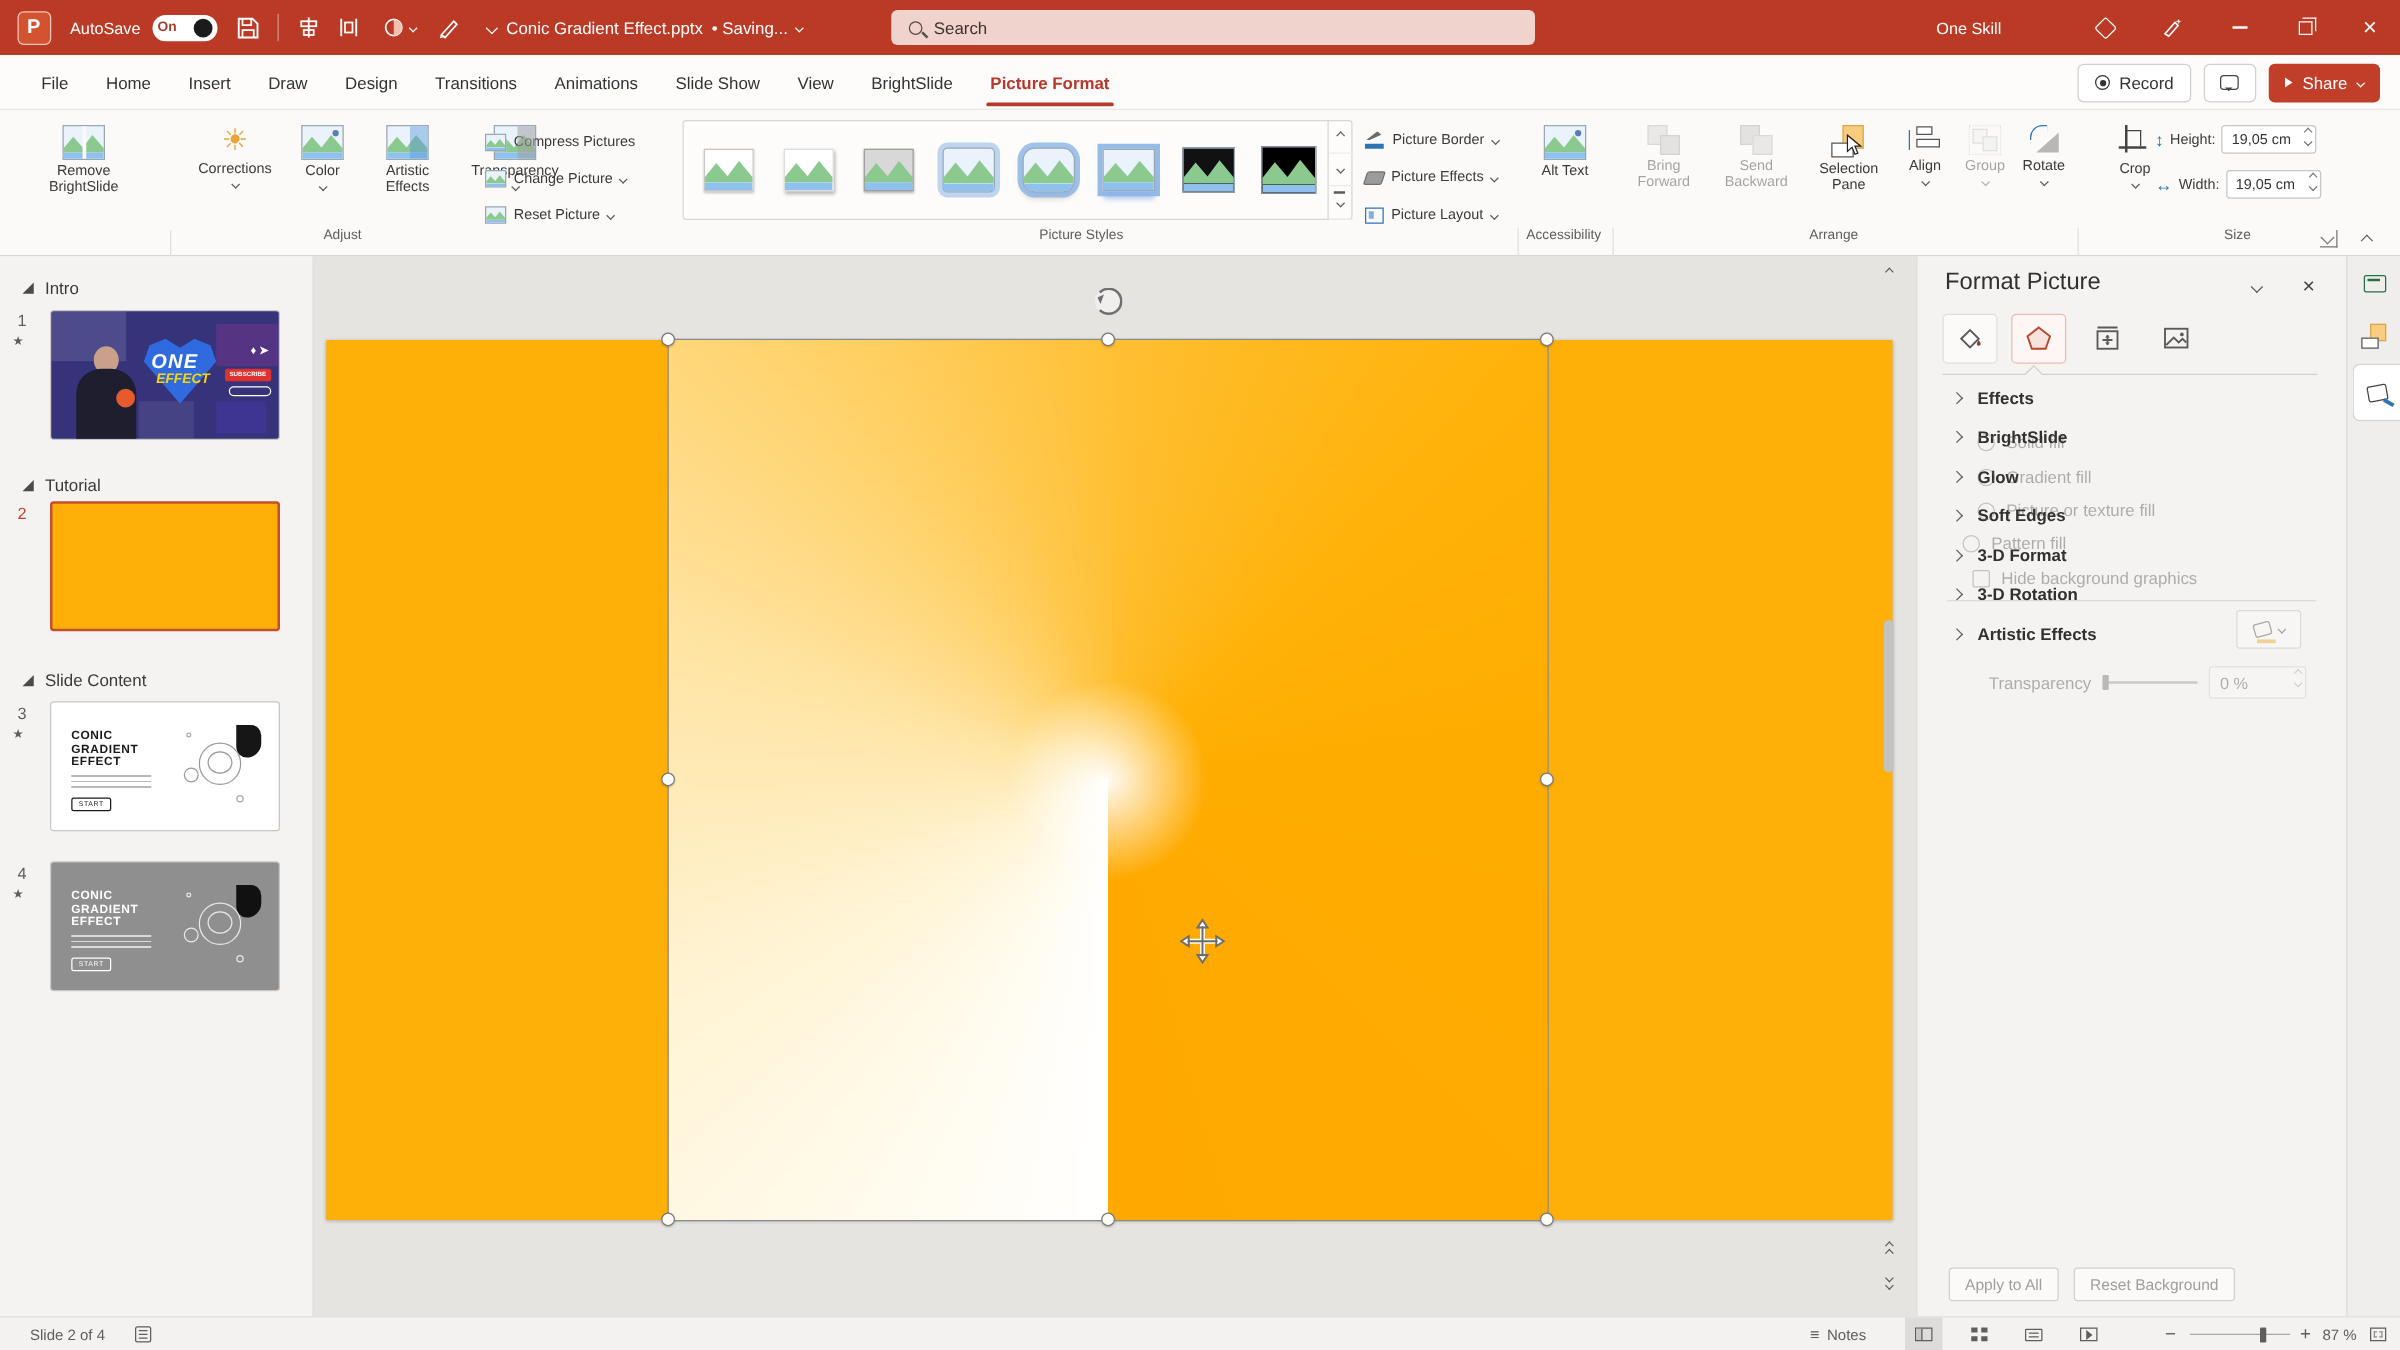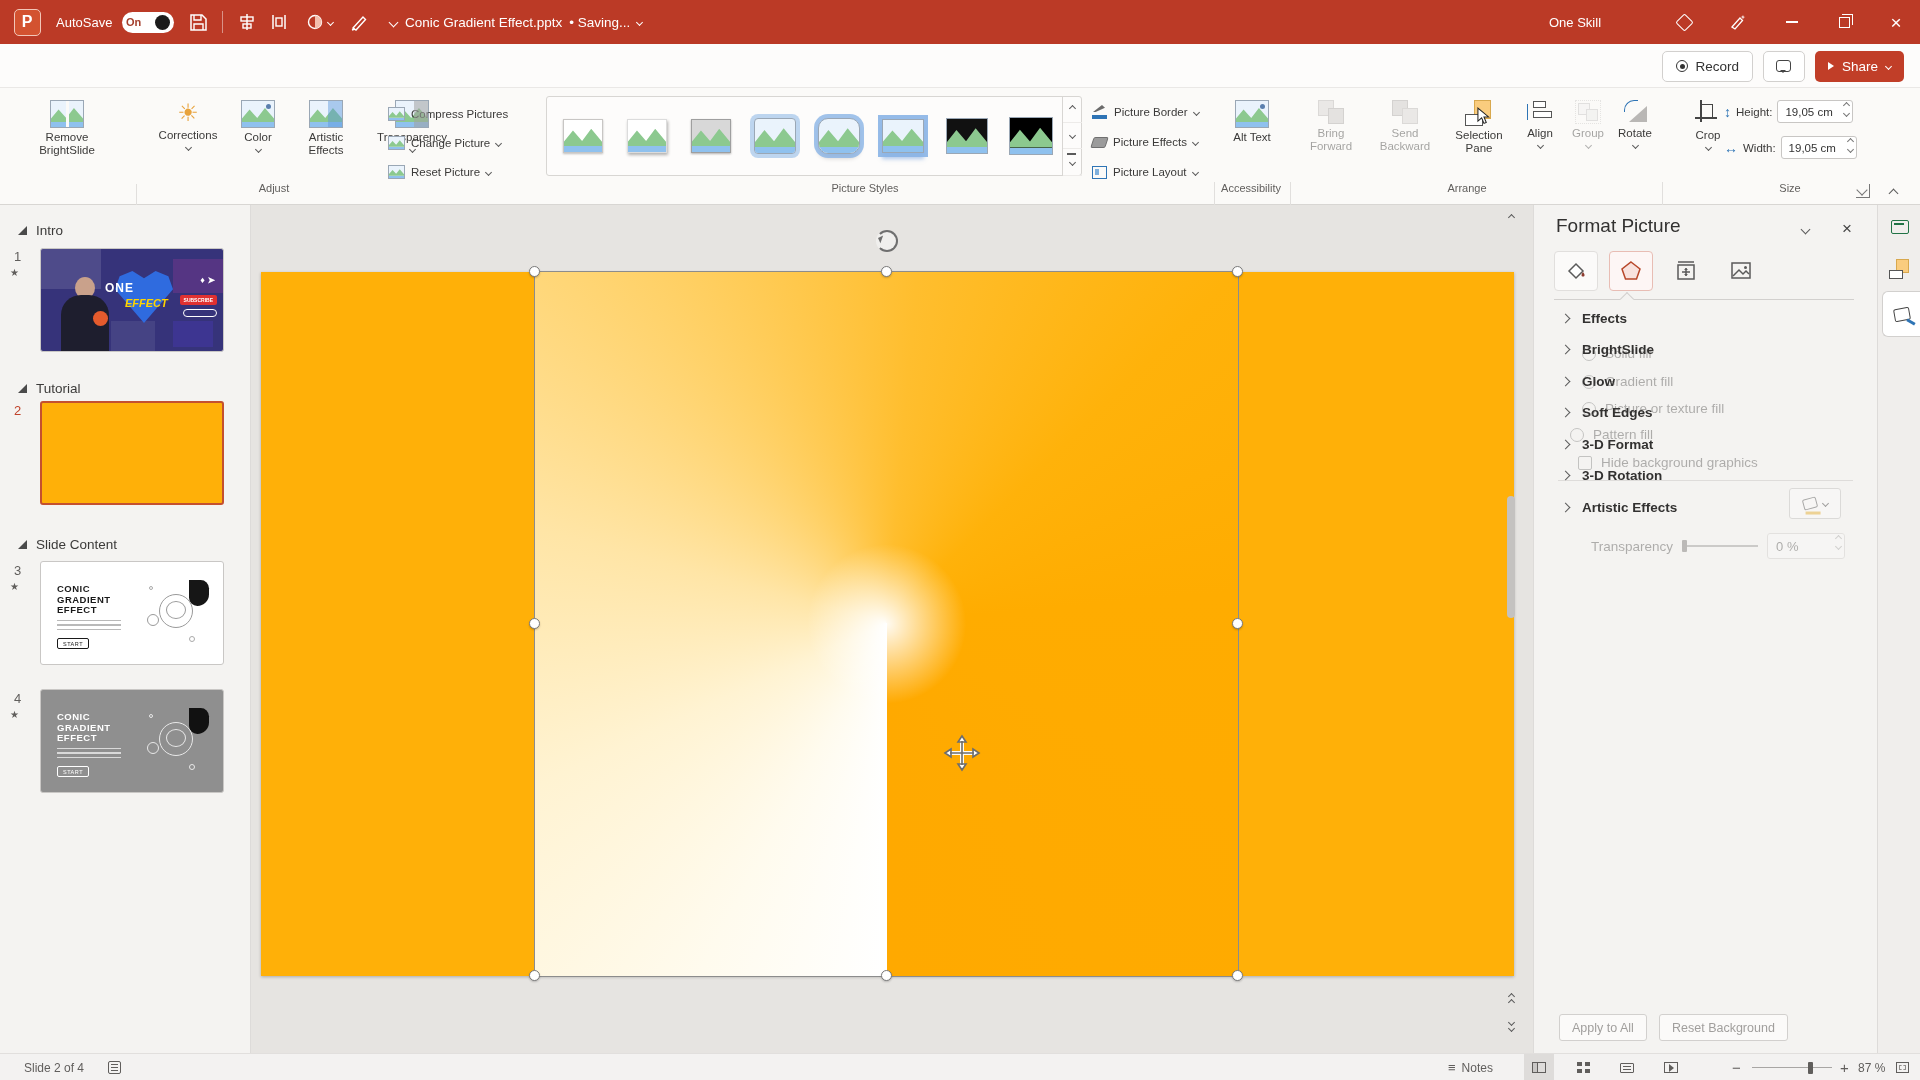--- a/index.html
+++ b/index.html
@@ -133,21 +133,21 @@
   .slide-num.sel{color:#C0432B}
   .star{position:absolute;left:10px;font-size:10px;color:#605E5C}
   
   .t1{background:#36337A}
   .t1 .tile{position:absolute;background:rgba(255,255,255,.12)}
   .t1 .person{position:absolute;left:18px;top:28px;width:52px;height:76px}
   .t1 .head{position:absolute;left:16px;top:0;width:20px;height:22px;border-radius:50%;background:#C9A18B}
   .t1 .body{position:absolute;left:2px;top:18px;width:48px;height:60px;border-radius:20px 20px 0 0;background:#1E1E2E}
   .t1 .ball{position:absolute;left:34px;top:34px;width:15px;height:15px;border-radius:50%;background:#E55B2D}
   .t1 .heart{position:absolute;left:74px;top:22px;width:58px;height:52px;background:#2F6BDF;clip-path:polygon(50% 100%,0 35%,8% 10%,30% 0,50% 14%,70% 0,92% 10%,100% 35%)}
-  .t1 .one{position:absolute;left:64px;top:32px;font-size:12px;font-weight:bold;color:#fff;letter-spacing:1px}
+  .t1 .one{position:absolute;left:80px;top:32px;font-size:16px;font-weight:bold;font-style:italic;color:#fff;letter-spacing:1px}
   .t1 .skill{position:absolute;left:84px;top:48px;font-size:11px;font-weight:bold;font-style:italic;color:#FFD400}
   .t1 .sub{position:absolute;right:6px;top:46px;background:#E03131;color:#fff;font-size:5px;font-weight:bold;padding:2px 4px;border-radius:2px}
   .t1 .pill2{position:absolute;right:6px;top:60px;width:34px;height:8px;border:1px solid #fff;border-radius:4px}
   .t1 .likes{position:absolute;right:8px;top:26px;color:#fff;font-size:9px;font-weight:bold}
   
   .t34 .title{position:absolute;left:16px;top:22px;width:78px;font-size:9.5px;font-weight:bold;letter-spacing:.5px;line-height:10.5px;color:#1a1a1a}
   .t34 .lines{position:absolute;left:16px;top:58px;width:64px;height:12px;background:repeating-linear-gradient(to bottom,#b9b9b9 0 1.4px,transparent 1.4px 4.4px)}
   .t34 .startbtn{position:absolute;left:16px;top:76px;font-size:5.5px;letter-spacing:.5px;color:#1a1a1a;border:1px solid #1a1a1a;border-radius:2px;padding:1.5px 5px}
   .t34 .doodle{position:absolute;right:14px;top:18px;width:64px;height:66px}
   .t34 .helmet{position:absolute;left:14px;top:14px;width:34px;height:34px;border:1.2px solid #9a9a9a;border-radius:50%}
@@ -280,20 +280,24 @@
     <div class="qat" style="left:378px">
         <span class="chev white"></span>
       </div>
 
     <div class="tb-item doc-title">
       <span class="txt">Conic Gradient Effect.pptx</span>
       <span class="txt">• Saving...</span>
       <span class="chev white sm"></span>
     </div>
 
+    <div class="search-box">
+      <span class="mag"></span>
+      <span class="txt" style="font-size:13.5px">Search</span>
+    </div>
 
     <div class="tb-item user-name txt">One Skill</div>
     <div class="win-btn" style="left:1664px">
         <span class="gem"></span>
       </div>
     <div class="win-btn" style="left:1718px">
       <svg width="19" height="19" viewBox="0 0 19 19">
           <path d="M3 14 L11 5 l2.5 2.5 L6 16z" fill="none" stroke="#fff" stroke-width="1.3"></path>
           <path d="M14 2l.6 1.8L16.4 4l-1.8.6L14 6.4 13.4 4.6 11.6 4l1.8-.6z" fill="#fff"></path>
         </svg>
@@ -303,20 +307,33 @@
       </div>
     <div class="win-btn" style="left:1824px">
         <span class="restore-ico"></span>
       </div>
     <div class="win-btn" style="left:1876px">
         <span style="font-size:19px;line-height:19px">×</span>
       </div>
   </div>
 
   <div class="tabrow">
+    <div class="tabs">
+      <div class="tab">File</div>
+      <div class="tab">Home</div>
+      <div class="tab">Insert</div>
+      <div class="tab">Draw</div>
+      <div class="tab">Design</div>
+      <div class="tab">Transitions</div>
+      <div class="tab">Animations</div>
+      <div class="tab">Slide Show</div>
+      <div class="tab">View</div>
+      <div class="tab">BrightSlide</div>
+      <div class="tab active">Picture Format</div>
+    </div>
     <div class="tabrow-right">
       <div class="btn-record">
         <span class="rec-dot">
             <i></i>
           </span>
         <span>Record</span>
       </div>
       <div class="btn-comments">
           <span class="bubble"></span>
         </div>

